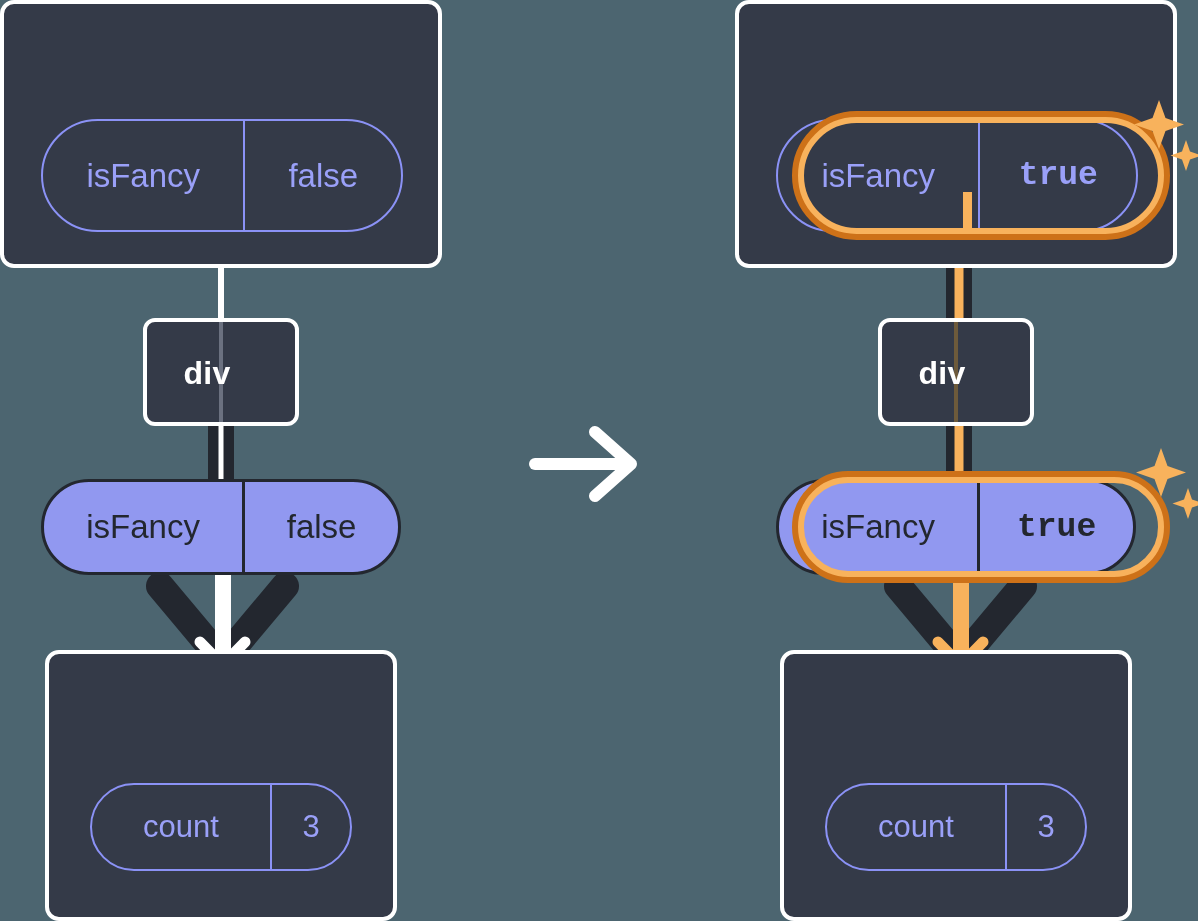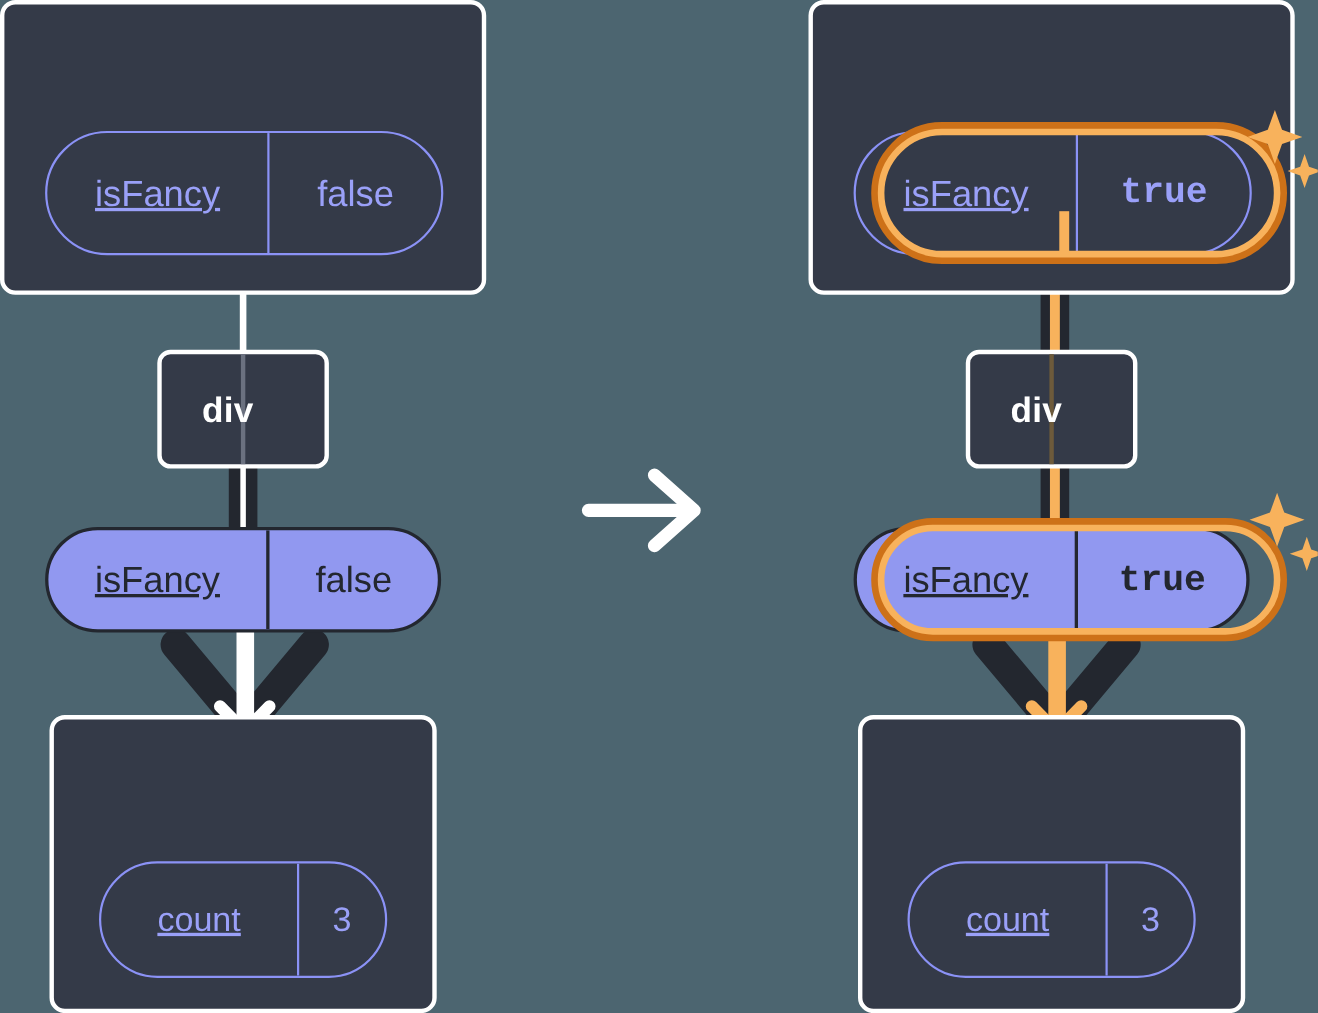--- a/index.html
+++ b/index.html
@@ -88,21 +88,21 @@
     z-index: 7;
   }
   .pill-cell {
     display: flex;
     align-items: center;
     justify-content: center;
     box-sizing: border-box;
     font-size: 33px;
     white-space: nowrap;
   }
-  .pill-cell.key   { flex: 0 0 56%; text-decoration: underline; }
+  .pill-cell.key   { flex: 0 0 56%; }
   .pill-cell.value { flex: 1 1 auto; }
 
   
   .pill-outline {
     border: 2px solid #8b92f6;
     background: transparent;
   }
   .pill-outline .pill-cell { color: #9aa0f8; }
   .pill-outline .pill-cell.value { border-left: 2px solid #8b92f6; }
 
@@ -117,21 +117,21 @@
   .pill-app {
     left: 41px;
     top: 119px;
     width: 362px;
     height: 113px;
   }
   .pill-counter {
     left: 90px;
     top: 783px;
     width: 262px;
-    height: 106px;
+    height: 88px;
   }
   .pill-counter .pill-cell { font-size: 31px; }
   .pill-counter .pill-cell.key { flex: 0 0 69%; }
   .pill-dom {
     left: 41px;
     top: 479px;
     width: 360px;
     height: 96px;
   }
 

